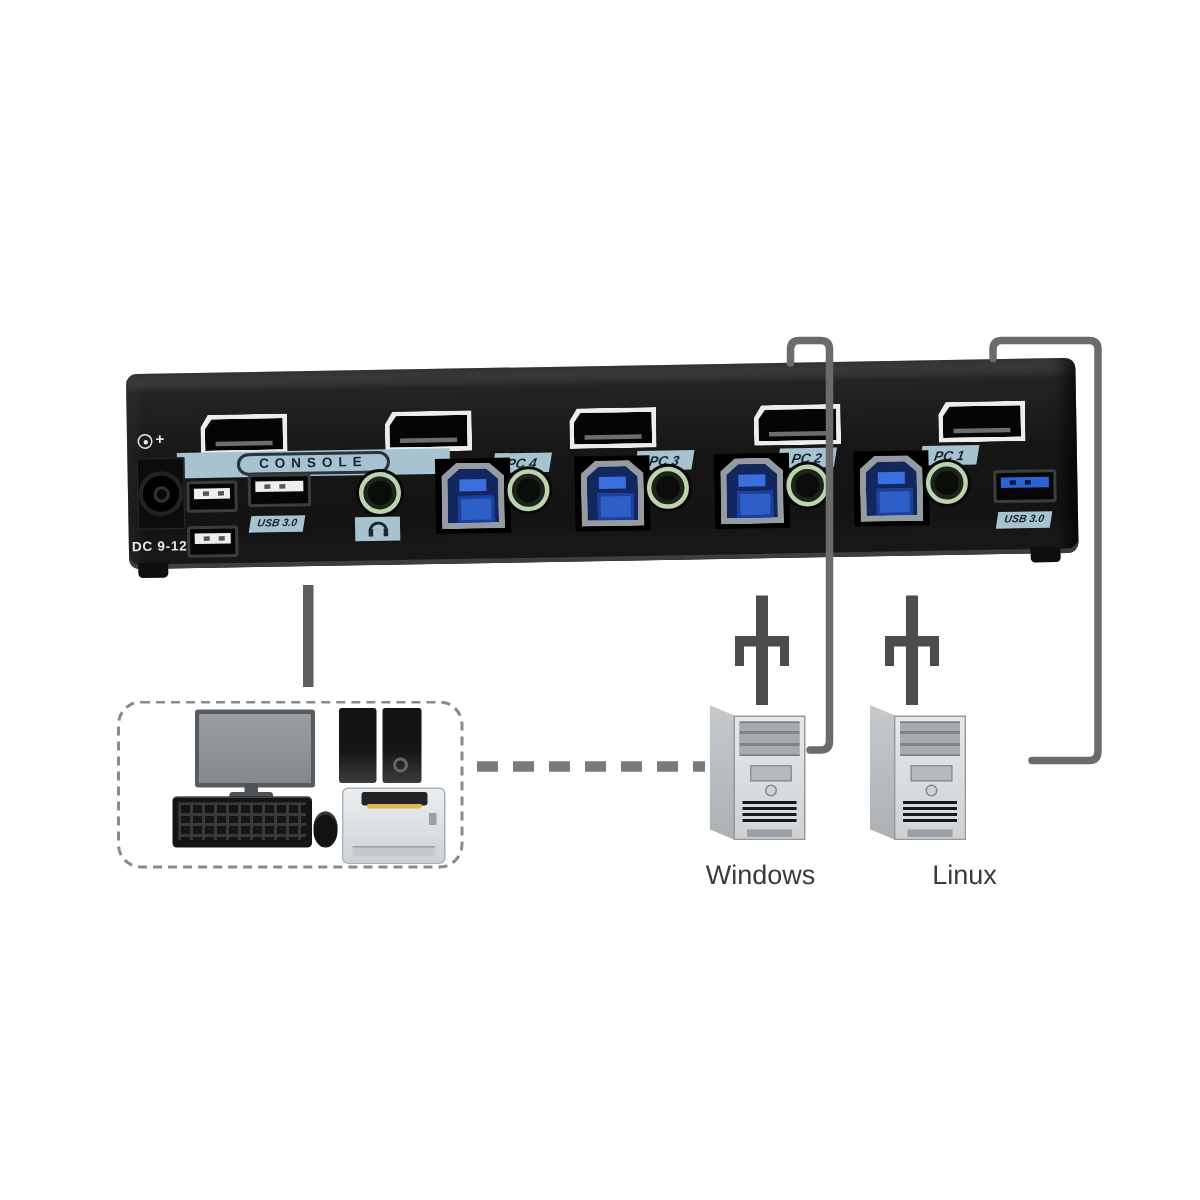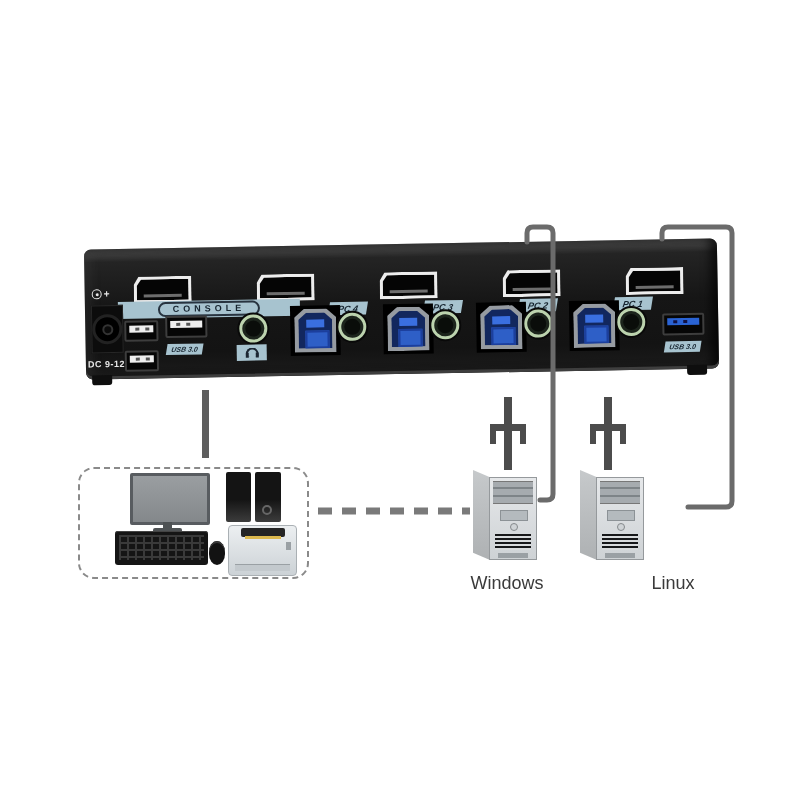--- a/index.html
+++ b/index.html
@@ -290,13 +290,13 @@
   <div class="tw-front">
     <div class="tw-bays"></div>
     <div class="tw-panel"></div>
     <div class="tw-power"></div>
     <div class="tw-grille"></div>
     <div class="tw-foot"></div>
   </div>
 </div>
 
 <div class="tw-label" style="left:452px">Windows</div>
-<div class="tw-label" style="left:618px">Linux</div>
+<div class="tw-label" style="left:588px">Linux</div>
 
 </body></html>

